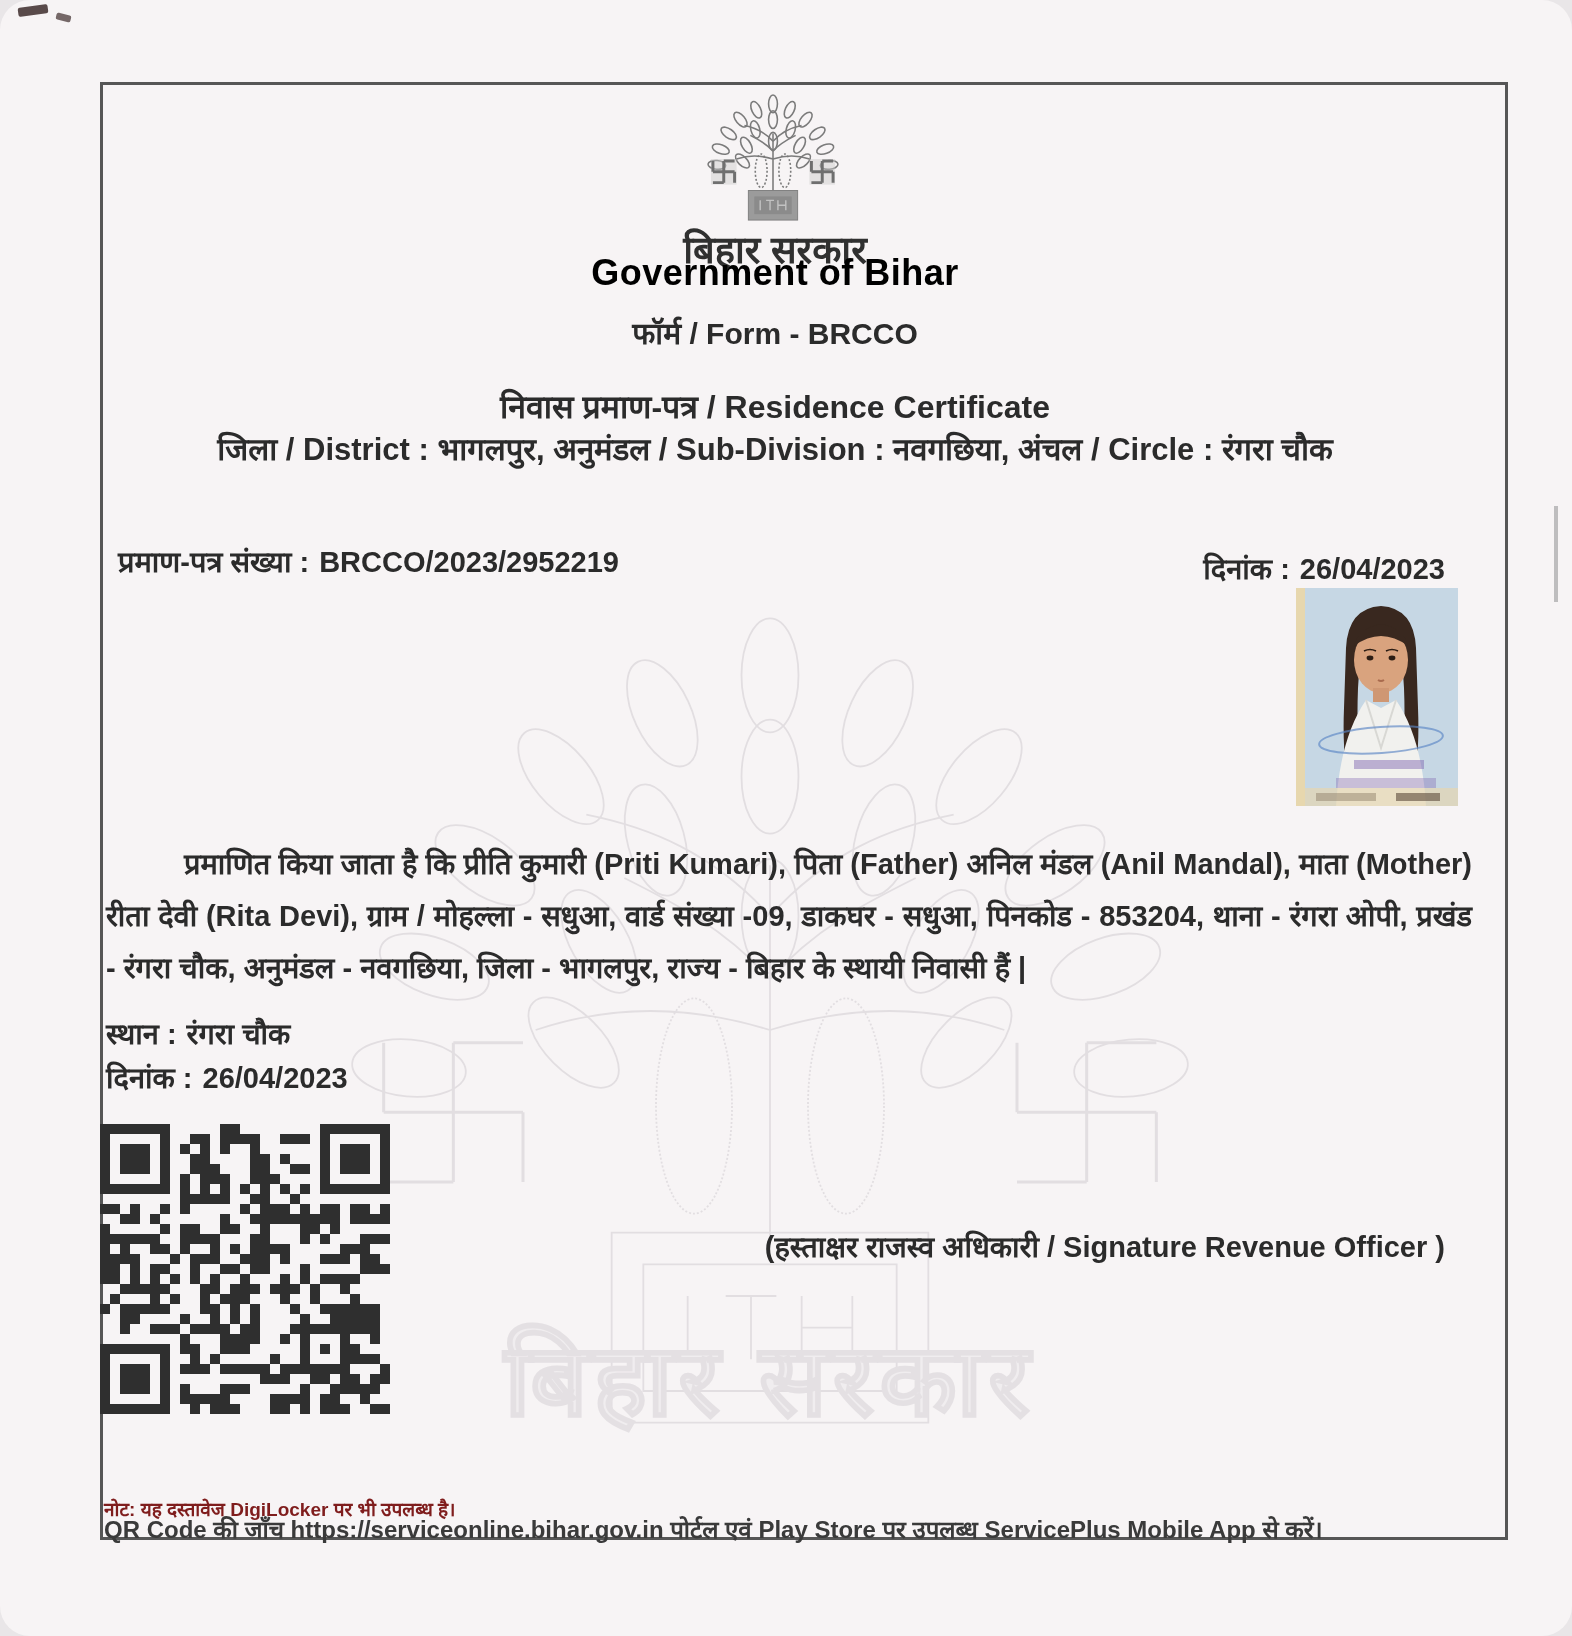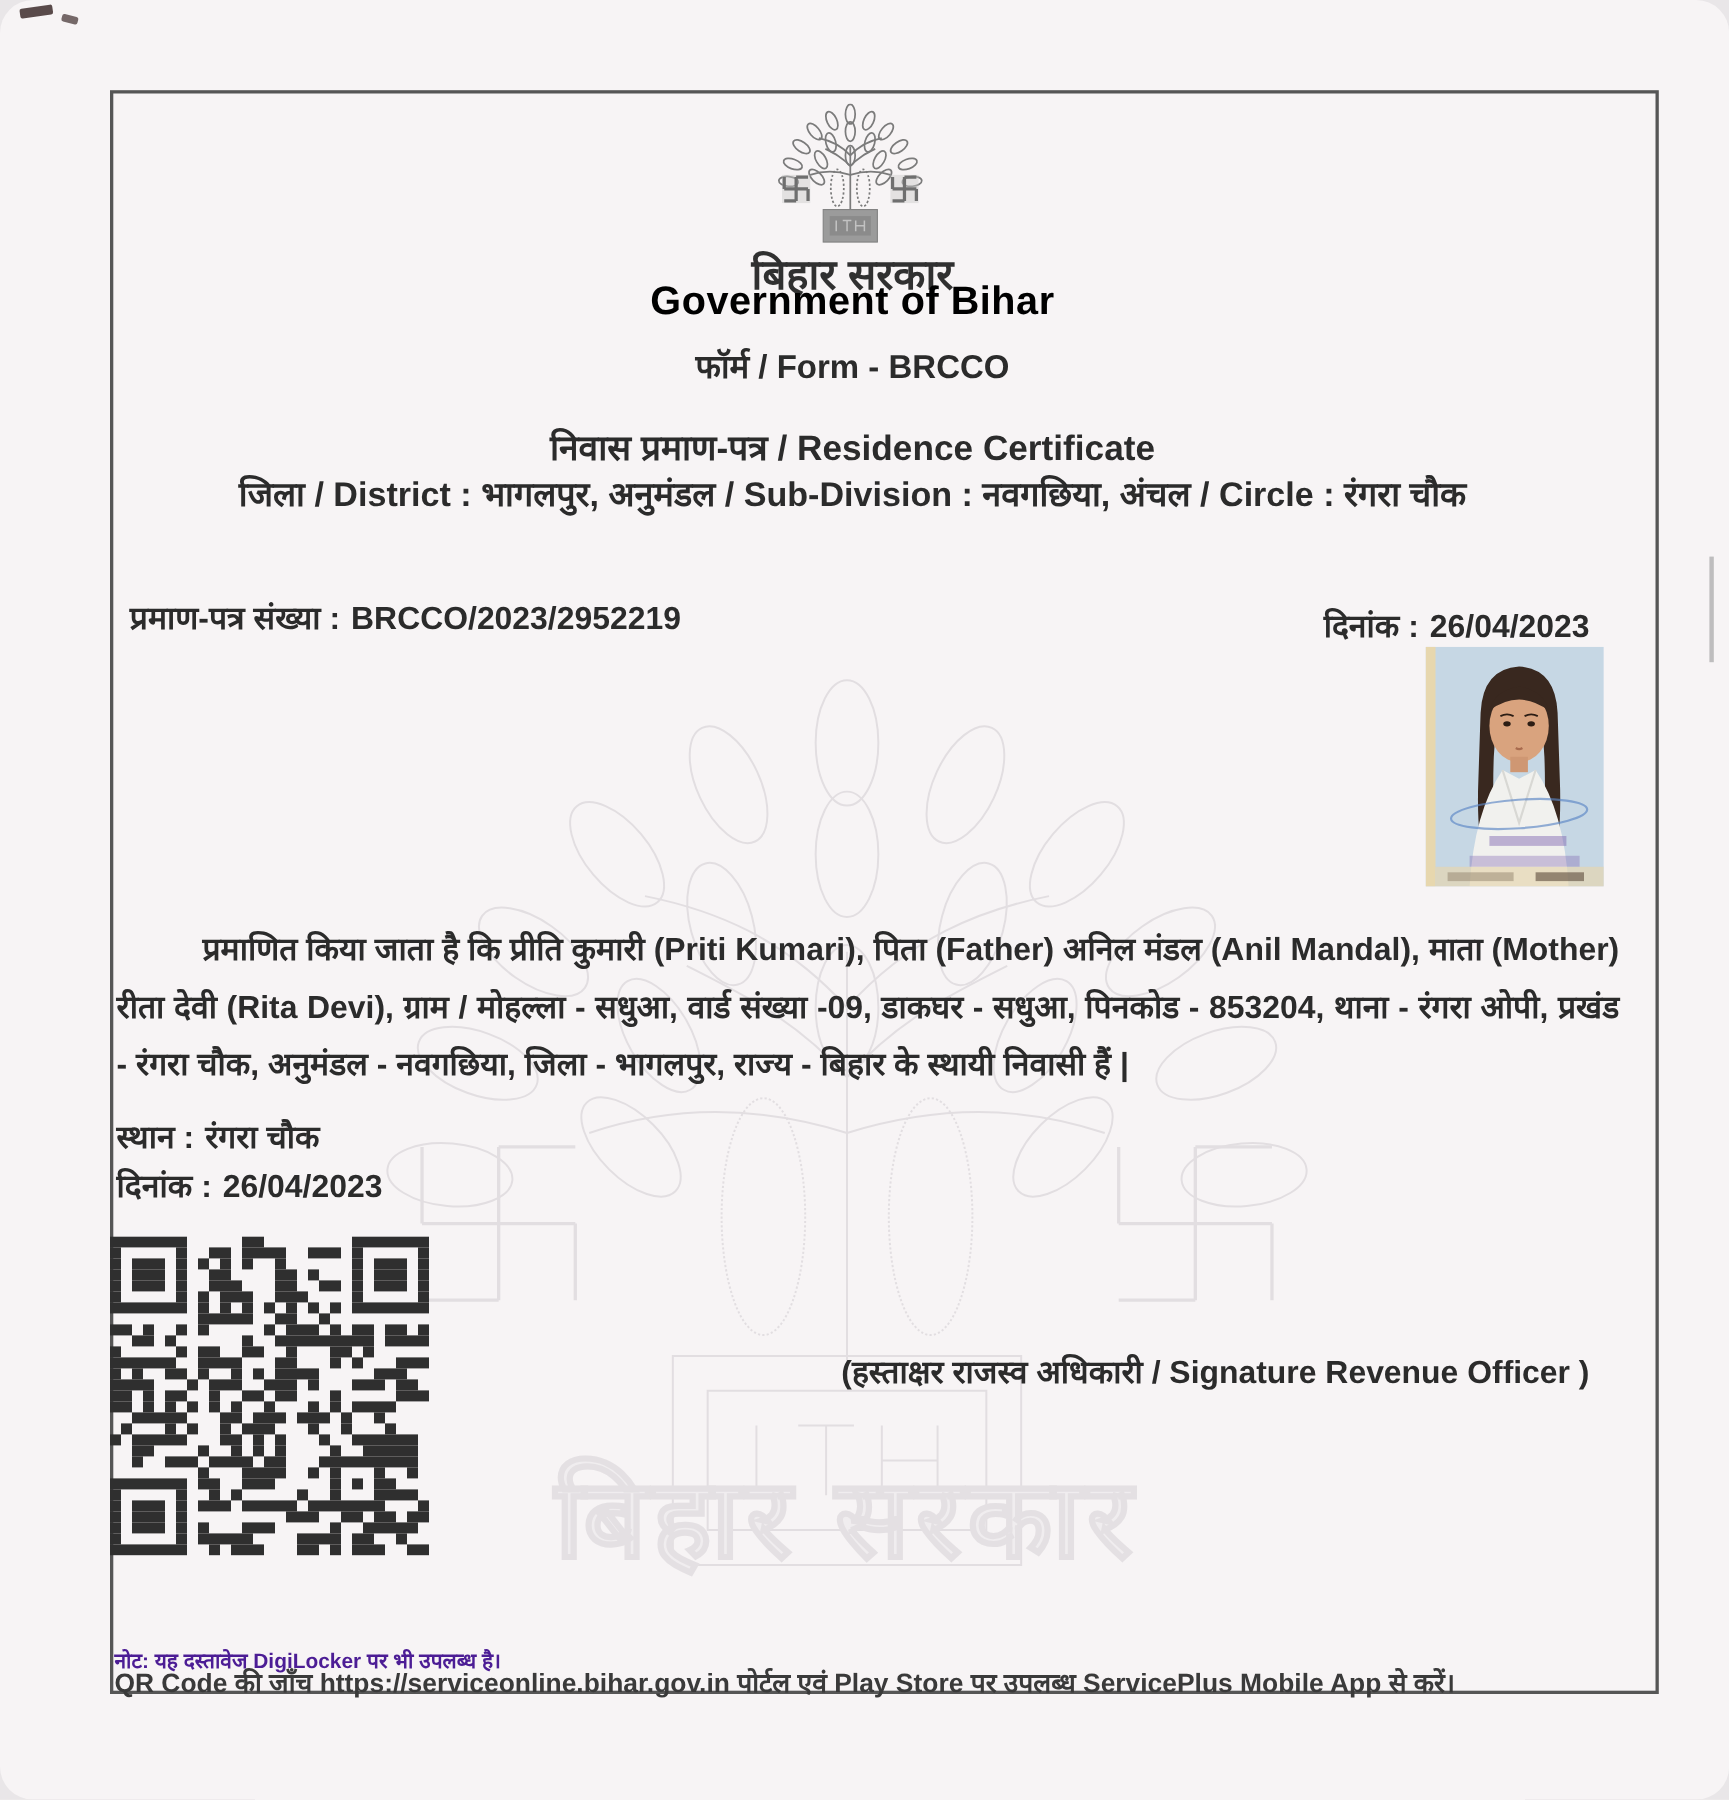--- a/index.html
+++ b/index.html
@@ -41,21 +41,21 @@
   #place-row { left:106px; top:1013px; }
   #issue-date-bottom { left:106px; top:1057px; }
 
   #digital-signature { left:1117px; top:1068px; font-size:19px; line-height:26px; color:#8e8e8e; }
 
   #signature-caption { right:127px; top:1226px; font-size:29px; font-weight:bold;margin-left:48px; }
 
   #qr-wrap { left:100px; top:1124px; width:290px; height:290px; }
 
   #footer-line1 { left:104px; top:1464px; font-size:24px; font-weight:bold; color:#3a3a3a;margin-top:48px; }
-  #footer-line2 { left:104px; top:1496px; font-size:19px; font-weight:bold; color:#4c1d95; }
+  #footer-line2 { left:104px; top:1496px; font-size:19px; font-weight:bold; color:#7f1d1d; }
 
   #watermark-svg { left:295px; top:612px; width:950px; height:836px; }
   #watermark-text {
     left:295px; top:1308px; width:950px; text-align:center;
     font-size:100px; font-weight:bold; letter-spacing:6px;
     color:#f0edef; -webkit-text-stroke:2.5px #e4e0e3;
     white-space:nowrap;
   }
 
   #photo-wrap { left:1296px; top:588px; width:162px; height:218px; }

